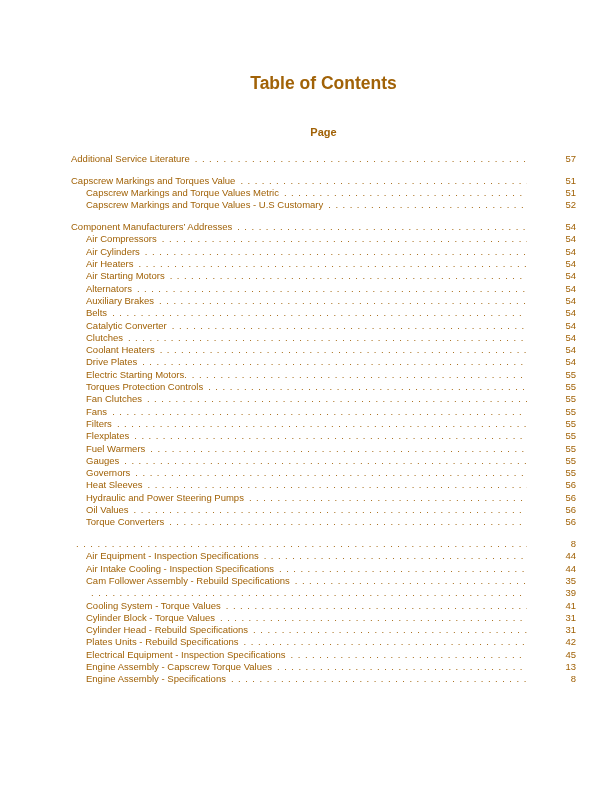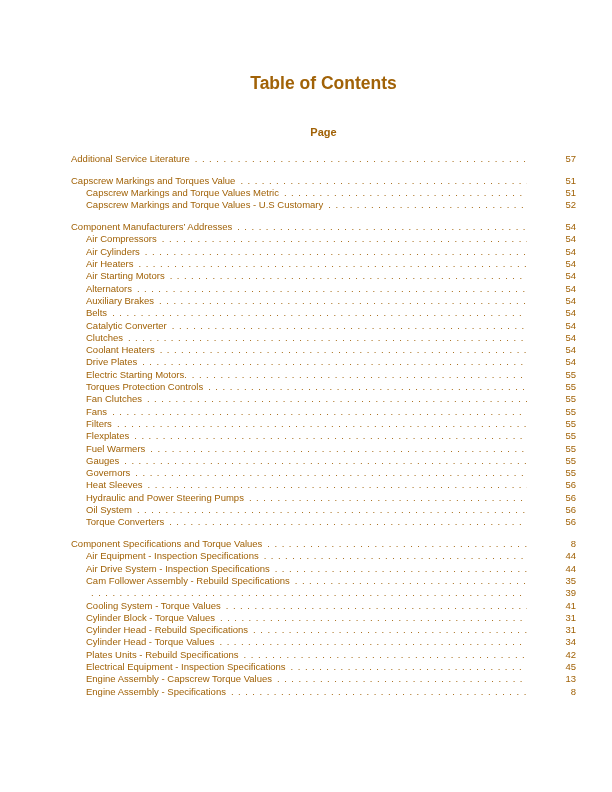--- a/index.html
+++ b/index.html
@@ -251,48 +251,47 @@
     <span class="pagenum">56</span>
   </div>
 
   <div class="row sub">
     <span class="label">Hydraulic and Power Steering Pumps</span>
     <span class="leader"></span>
     <span class="pagenum">56</span>
   </div>
 
   <div class="row sub">
-    <span class="label">Oil System</span>
+    <span class="label">Oil Values</span>
     <span class="leader"></span>
     <span class="pagenum">56</span>
   </div>
 
   <div class="row sub">
     <span class="label">Torque Converters</span>
     <span class="leader"></span>
     <span class="pagenum">56</span>
   </div>
 </div>
   </div>
 
   <div class="section">
     <div class="row head">
-      <span class="label">Component Specifications and Torque Values</span>
       <span class="leader"></span>
       <span class="pagenum">8</span>
     </div>
     <div class="items">
   <div class="row sub">
     <span class="label">Air Equipment - Inspection Specifications</span>
     <span class="leader"></span>
     <span class="pagenum">44</span>
   </div>
 
   <div class="row sub">
-    <span class="label">Air Drive System - Inspection Specifications</span>
+    <span class="label">Air Intake Cooling - Inspection Specifications</span>
     <span class="leader"></span>
     <span class="pagenum">44</span>
   </div>
 
   <div class="row sub">
     <span class="label">Cam Follower Assembly - Rebuild Specifications</span>
     <span class="leader"></span>
     <span class="pagenum">35</span>
   </div>
 
@@ -313,25 +312,20 @@
     <span class="leader"></span>
     <span class="pagenum">31</span>
   </div>
 
   <div class="row sub">
     <span class="label">Cylinder Head - Rebuild Specifications</span>
     <span class="leader"></span>
     <span class="pagenum">31</span>
   </div>
 
-  <div class="row sub">
-    <span class="label">Cylinder Head - Torque Values</span>
-    <span class="leader"></span>
-    <span class="pagenum">34</span>
-  </div>
 
   <div class="row sub">
     <span class="label">Plates Units - Rebuild Specifications</span>
     <span class="leader"></span>
     <span class="pagenum">42</span>
   </div>
 
   <div class="row sub">
     <span class="label">Electrical Equipment - Inspection Specifications</span>
     <span class="leader"></span>

